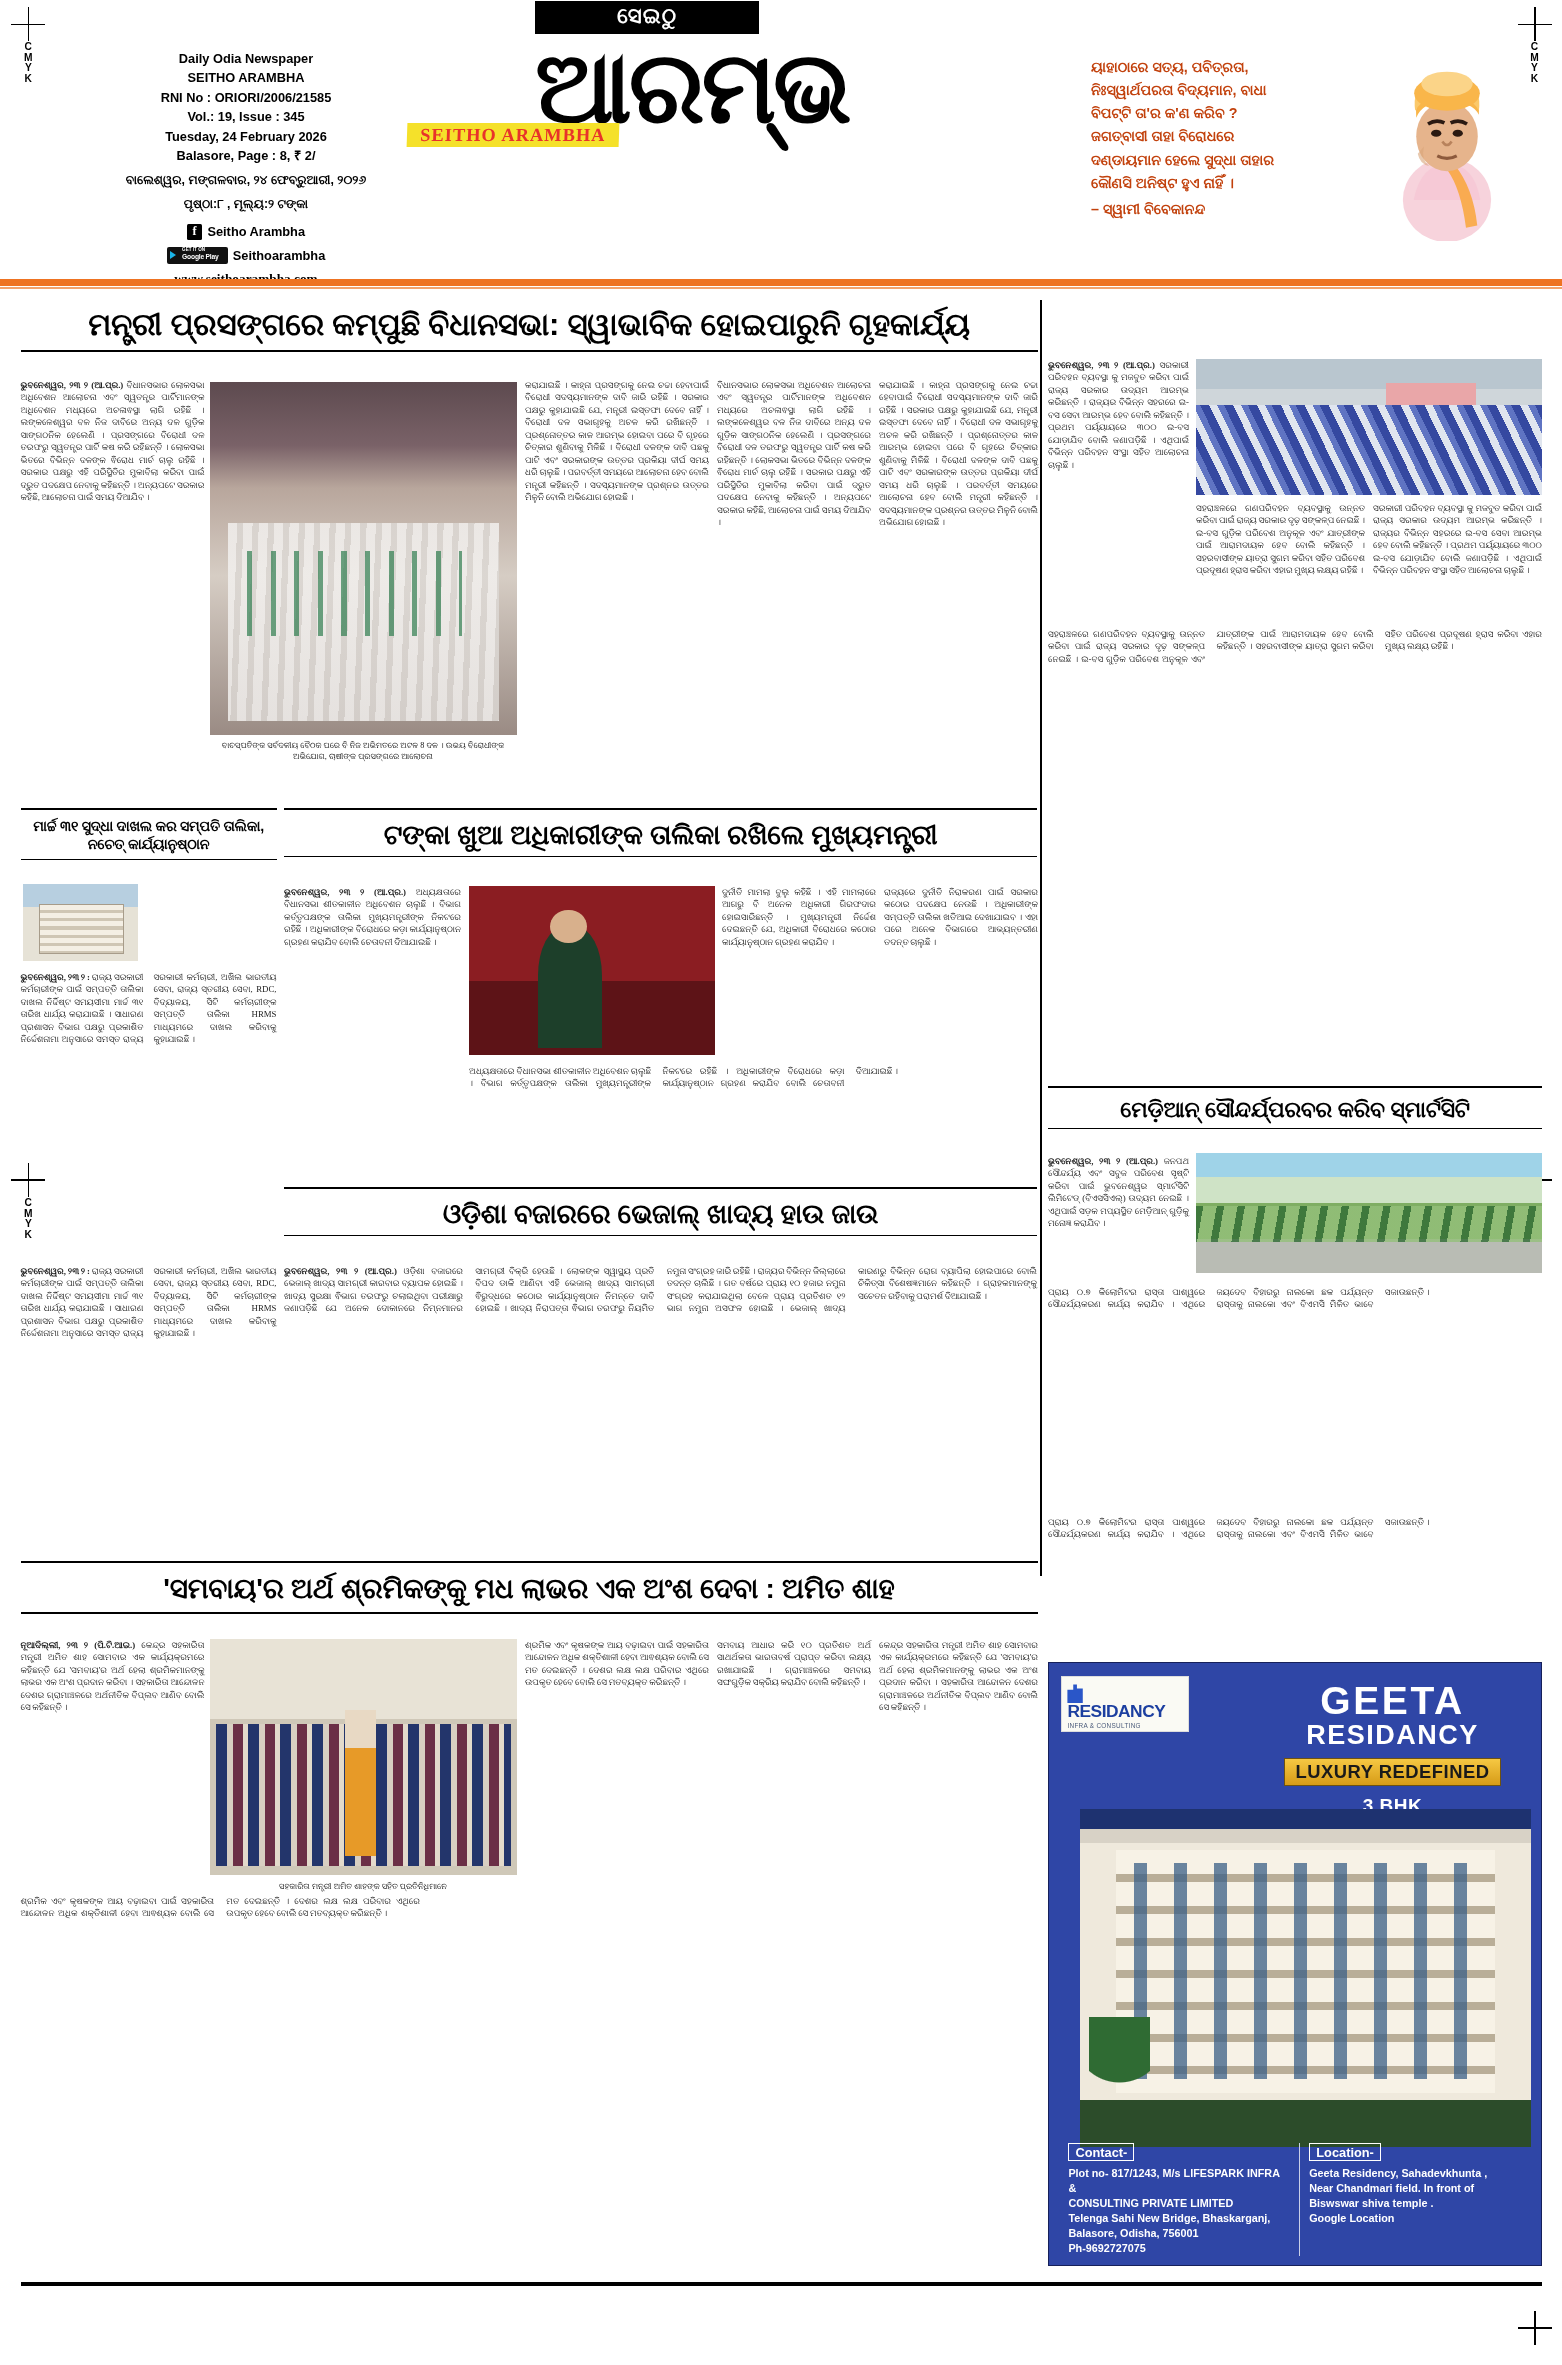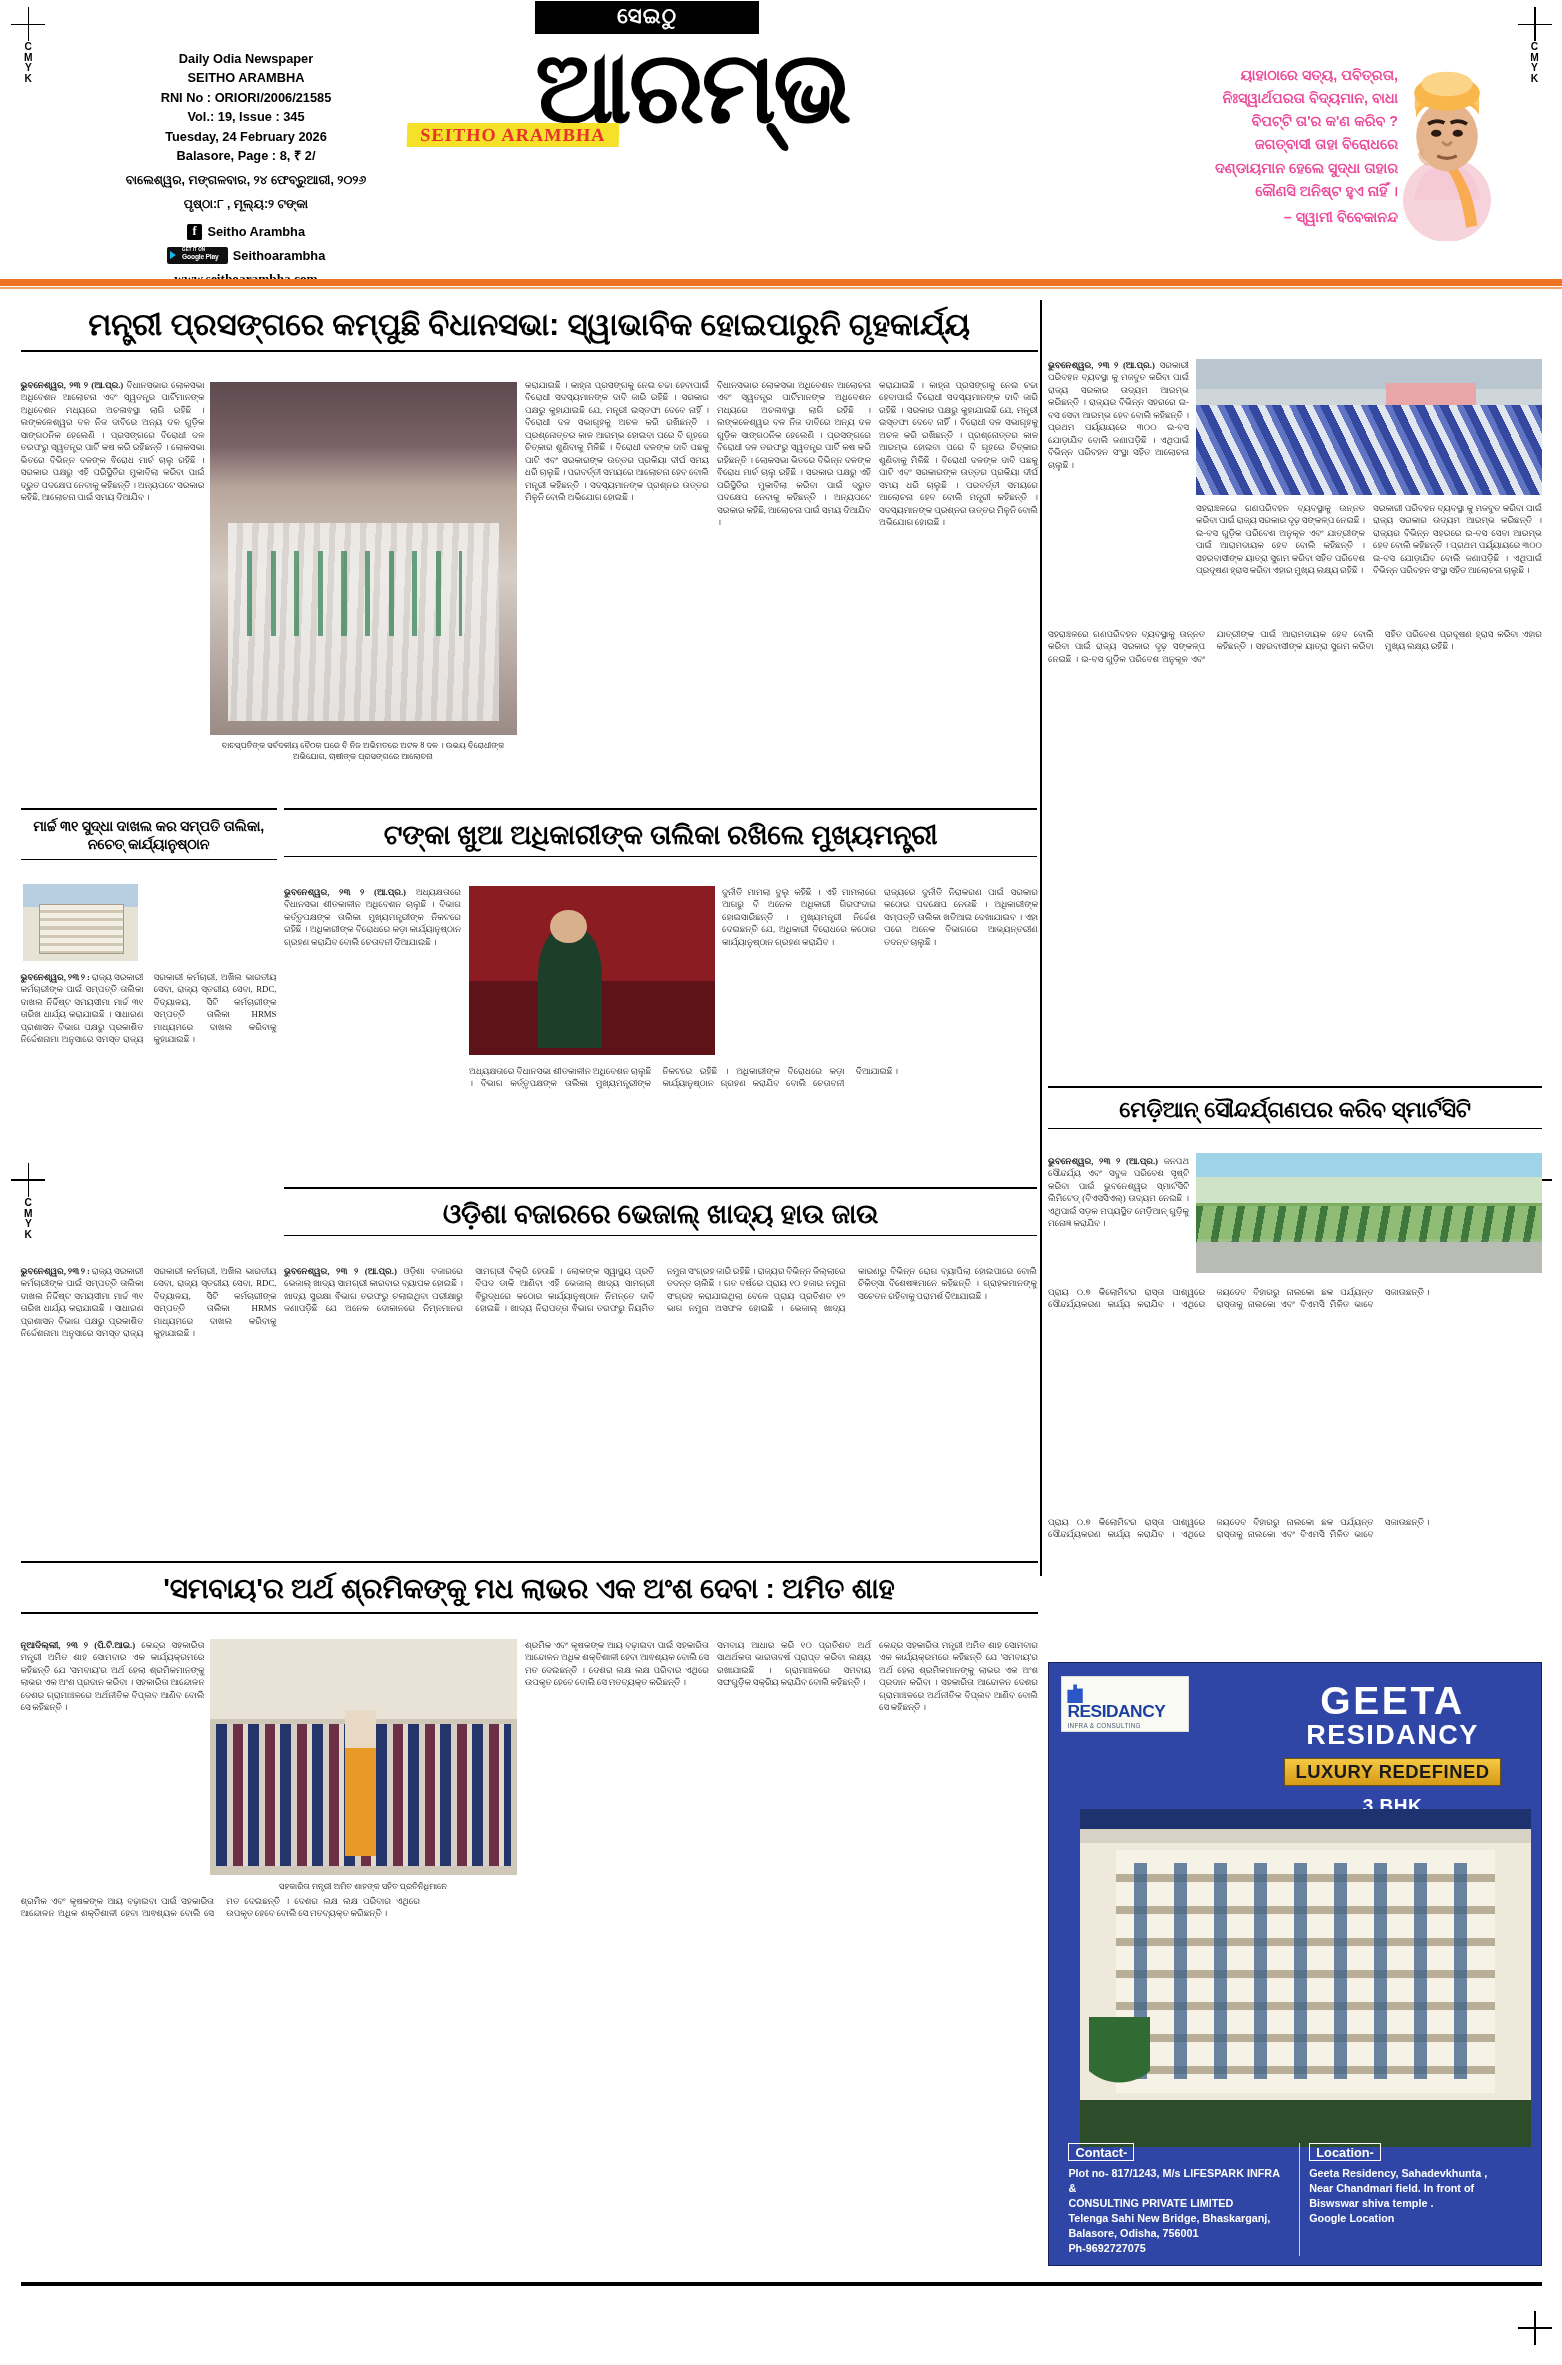--- a/index.html
+++ b/index.html
@@ -37,22 +37,22 @@
   .md-web{margin-top:4.1px;font-size:13.3px;font-weight:700;font-family:"Liberation Serif",serif;}
 
   .logo-wrap{position:absolute;left:535px;top:1px;width:517px;font-family:Liberation Serif, serif;}
   .logo-top{display:inline-block;background:#000;color:#fff;padding:3.1px 82px 5.1px;
             font-size:21.5px;font-weight:700;letter-spacing:1px;}
   .logo-main{font-size:100px;font-weight:700;line-height:.86;letter-spacing:-3.1px;color:#000;margin-top:12px;}
   .logo-en{display:inline-block;background:#f5e12a;color:#e8332a;font-size:18.4px;font-weight:700;
            letter-spacing:1px;padding:1.5px 13.3px;margin-top:-9.2px;position:relative;left:-128px;
            transform:skewX(-2deg);}
 
-  .quote-box{position:absolute;left:1091px;top:64px;width:307px;text-align:right;
-             font-size:14.3px;line-height:1.62;font-weight:700;color:#ec4899;}
+  .quote-box{position:absolute;left:1091px;top:56px;width:307px;text-align:left;
+             font-size:14.3px;line-height:1.62;font-weight:700;color:#c2410c;}
   .quote-sig{margin-top:3.1px;font-size:14.3px;font-weight:700;}
   .swami{position:absolute;left:1393px;top:46px;width:108px;height:195px;}
 
   .orange-rule{position:absolute;left:0;top:279px;width:1563px;height:7.2px;background:#ee7322;}
   .orange-rule2{position:absolute;left:0;top:287px;width:1563px;height:2px;background:#f3a26c;}
 
   
   .col{position:absolute;box-sizing:border-box;}
   .hl{font-weight:700;color:#000;letter-spacing:-0.3px;}
   .hl-main{font-size:31px;line-height:1.12;text-align:center;}
@@ -313,21 +313,21 @@
   </div>
   <div class="col" style="left:884px;top:886px;width:154px;">
     <p class="body-txt" style="margin:0;">ରାଜ୍ୟରେ ଦୁର୍ନୀତି ନିରାକରଣ ପାଇଁ ସରକାର କଠୋର ପଦକ୍ଷେପ ନେଉଛି । ଅଧିକାରୀଙ୍କ ସମ୍ପତ୍ତି ତାଲିକା ଖତିଆଇ ଦେଖାଯାଇବ । ଏହା ପରେ ଅନେକ ବିଭାଗରେ ଆଭ୍ୟନ୍ତରୀଣ ତଦନ୍ତ ଚାଲୁଛି ।</p>
   </div>
   <div class="col" style="left:469px;top:1065px;width:569px;column-count:3;column-gap:11.3px;">
     <p class="body-txt" style="margin:0;">ଅଧ୍ୟକ୍ଷତାରେ ବିଧାନସଭା ଶୀତକାଳୀନ ଅଧିବେଶନ ଚାଲୁଛି । ବିଭାଗ କର୍ତ୍ତୃପକ୍ଷଙ୍କ ତାଲିକା ମୁଖ୍ୟମନ୍ତ୍ରୀଙ୍କ ନିକଟରେ ରହିଛି । ଅଧିକାରୀଙ୍କ ବିରୋଧରେ କଡ଼ା କାର୍ଯ୍ୟାନୁଷ୍ଠାନ ଗ୍ରହଣ କରାଯିବ ବୋଲି ଚେତାବନୀ ଦିଆଯାଇଛି ।</p>
   </div>
 
   <div style="position:absolute;left:1048px;top:1086px;width:494px;height:1.5px;background:#000;"></div>
   <div class="col" style="left:1048px;top:1092px;width:494px;">
-    <div class="hl hl-sec" style="font-size:22px;padding:6.1px 0 5.1px;">ମେଡ଼ିଆନ୍ ସୌନ୍ଦର୍ଯ୍ଗଣପର କରିବ ସ୍ମାର୍ଟସିଟି</div>
+    <div class="hl hl-sec" style="font-size:22px;padding:6.1px 0 5.1px;">ମେଡ଼ିଆନ୍ ସୌନ୍ଦର୍ଯ୍ପରବର କରିବ ସ୍ମାର୍ଟସିଟି</div>
     <div class="rule-thin"></div>
   </div>
   <div class="col" style="left:1048px;top:1155px;width:141px;">
     <p class="body-txt" style="margin:0;">
       <span class="dateline">ଭୁବନେଶ୍ୱର, ୨୩ ୨ (ଆ.ପ୍ର.)</span>
       <span>ଜନପଥ ସୌନ୍ଦର୍ଯ୍ୟ ଏବଂ ସବୁଜ ପରିବେଶ ସୃଷ୍ଟି କରିବା ପାଇଁ ଭୁବନେଶ୍ୱର ସ୍ମାର୍ଟସିଟି ଲିମିଟେଡ୍ (ବିଏସସିଏଲ୍) ଉଦ୍ୟମ ନେଇଛି । ଏଥିପାଇଁ ସଡ଼କ ମପ୍ୟସ୍ଥିତ ମେଡ଼ିଆନ୍ ଗୁଡ଼ିକୁ ମନୋଜ୍ଞ କରାଯିବ ।</span>
     </p>
   </div>
   <div class="photo ph-green" style="left:1196px;top:1153px;width:346px;height:120px;position:absolute;"></div>
   <div class="col" style="left:1048px;top:1286px;width:494px;column-count:3;column-gap:11.3px;">

